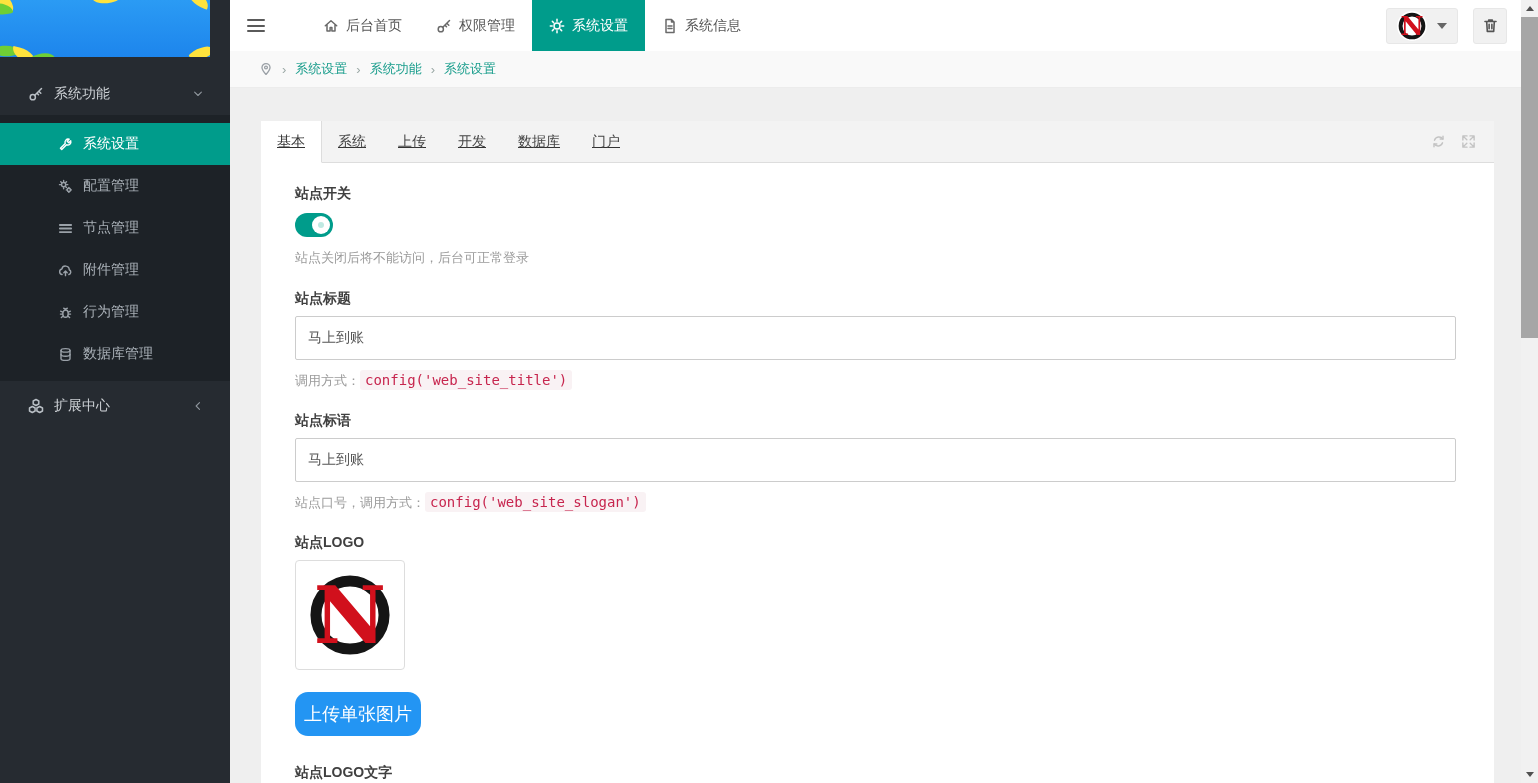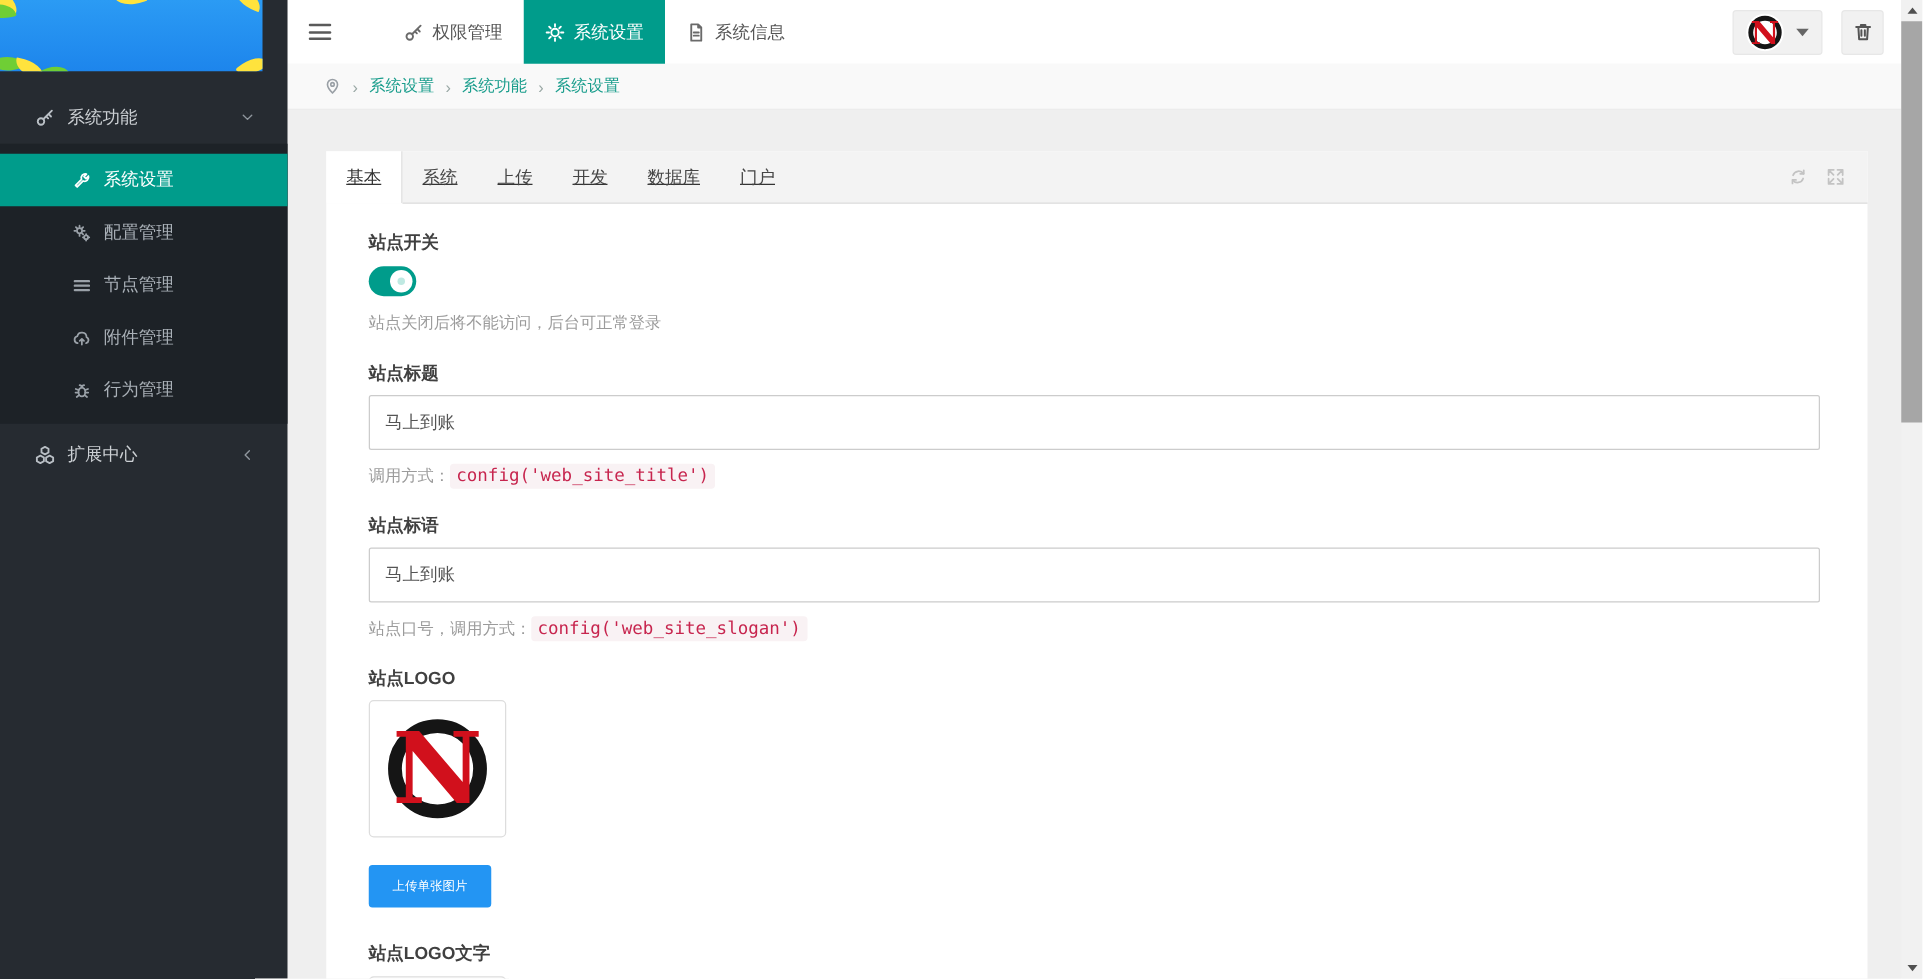--- a/index.html
+++ b/index.html
@@ -63,21 +63,21 @@
   .form { padding:22px 38px 0 34px; }
   .f-label { font-weight:bold; font-size:14px; color:#404040; }
   .toggle { position:relative; width:38px; height:24px; background:#009c8b; border-radius:12px; margin-top:10px; cursor:pointer; }
   .toggle .knob { position:absolute; right:3px; top:3px; width:18px; height:18px; border-radius:50%; background:#fff; display:flex; align-items:center; justify-content:center; }
   .toggle .knob i { width:6px; height:6px; border-radius:50%; background:#bfe9e2; }
   .help { margin-top:12px; font-size:13px; color:#9b9b9b; }
   .help code { font-family:"DejaVu Sans Mono","Liberation Mono",monospace; font-size:14px; color:#c7254e; background:#f9f2f4; padding:2px 5px; border-radius:3px; }
   .text-input { display:block; width:100%; height:44px; margin-top:8px; border:1px solid #ccc; border-radius:2px; padding:5px 12px; font-size:14px; color:#555; font-family:"Liberation Sans","DejaVu Sans",sans-serif; outline:none; }
   .gap1 { margin-top:23px; } .gap2 { margin-top:22px; } .gap3 { margin-top:28px; }
   .logo-box { margin-top:8px; width:110px; height:110px; border:1px solid #ddd; border-radius:4px; background:#fff; display:flex; align-items:center; justify-content:center; }
-  .upload-btn { margin-top:22px; display:inline-block; border:none; background:#2395f3; color:#fff; font-size:10px; padding:10px 19px; border-radius:3px; cursor:pointer; font-family:inherit; }
+  .upload-btn { margin-top:22px; display:inline-block; border:none; background:#2395f3; color:#fff; font-size:18px; padding:10px 9px; border-radius:13px; cursor:pointer; font-family:inherit; }
   .logotext-box { margin-top:9px; width:110px; height:36px; border:1px solid #ddd; border-radius:4px; background:#fff; display:flex; align-items:center; gap:4px; padding:0 5px; }
   .logotext-box .txt { font-weight:bold; font-size:15px; color:#1a73d9; text-shadow:1px 1px 0 #e2231a; letter-spacing:-0.5px; white-space:nowrap; }
 
   
   .os-scrollbar { position:absolute; right:0; top:0; width:17px; height:100%; background:#f1f1f1; z-index:5; }
   .sb-btn { position:absolute; left:0; width:17px; height:17px; display:flex; align-items:center; justify-content:center; cursor:pointer; }
   .sb-btn.up { top:0; } .sb-btn.down { bottom:0; }
   .tri-up { width:0; height:0; border-left:4px solid transparent; border-right:4px solid transparent; border-bottom:5px solid #505050; }
   .tri-down { width:0; height:0; border-left:4px solid transparent; border-right:4px solid transparent; border-top:5px solid #505050; }
   .sb-thumb { position:absolute; left:0; top:17px; width:17px; height:321px; background:#a6a6a6; cursor:pointer; }
@@ -154,20 +154,30 @@
         </div>
         <div class="side-item">
           <span class="ic">
             <svg viewBox="0 0 16 16">
                 <ellipse cx="8" cy="9.2" rx="2.9" ry="3.8"></ellipse>
                 <path d="M8 5.4a2 2 0 0 1 1.9-2M8 5.4a2 2 0 0 0-1.9-2M5.1 7.5 2.8 6.6M5.1 9.7H2.6M5.6 11.8l-2 1.6M10.9 7.5l2.3-.9M10.9 9.7h2.5M10.4 11.8l2 1.6"></path>
               </svg>
           </span>
           <span>行为管理</span>
         </div>
+        <div class="side-item">
+          <span class="ic">
+            <svg viewBox="0 0 16 16">
+                <ellipse cx="8" cy="3.6" rx="4.8" ry="1.9"></ellipse>
+                <path d="M3.2 3.6v8.8c0 1 2.1 1.9 4.8 1.9s4.8-.9 4.8-1.9V3.6"></path>
+                <path d="M3.2 8c0 1 2.1 1.9 4.8 1.9S12.8 9 12.8 8"></path>
+              </svg>
+          </span>
+          <span>数据库管理</span>
+        </div>
       </div>
 
       <div class="side-header section2">
         <span class="ic">
           <svg viewBox="0 0 16 16">
               <path d="M8 1.5 10.8 3v3L8 7.5 5.2 6V3zM4.3 8.5 7.1 10v3l-2.8 1.5L1.5 13v-3zM11.7 8.5l2.8 1.5v3l-2.8 1.5L8.9 13v-3z"></path>
             </svg>
         </span>
         <span>扩展中心</span>
         <span class="ic chev">
@@ -181,20 +191,28 @@
 
   <header class="topbar">
     <button class="hamburger">
       <span class="bars">
           <i></i>
           <i></i>
           <i></i>
         </span>
     </button>
     <nav class="tnav">
+      <a class="tnav-item">
+        <span class="ic">
+          <svg viewBox="0 0 16 16">
+              <path d="M2.3 7.8 8 2.8l5.7 5M4 6.8V13h3.1V9.6h1.8V13H12V6.8"></path>
+            </svg>
+        </span>
+        <span>后台首页</span>
+      </a>
       <a class="tnav-item">
         <span class="ic">
           <svg viewBox="0 0 16 16">
               <circle cx="4.8" cy="11.2" r="2.6"></circle>
               <path d="M6.8 9.2 13.5 2.5M10.8 5.2l2 2M8.9 7.1l1.6 1.6"></path>
             </svg>
         </span>
         <span>权限管理</span>
       </a>
       <a class="tnav-item active">

